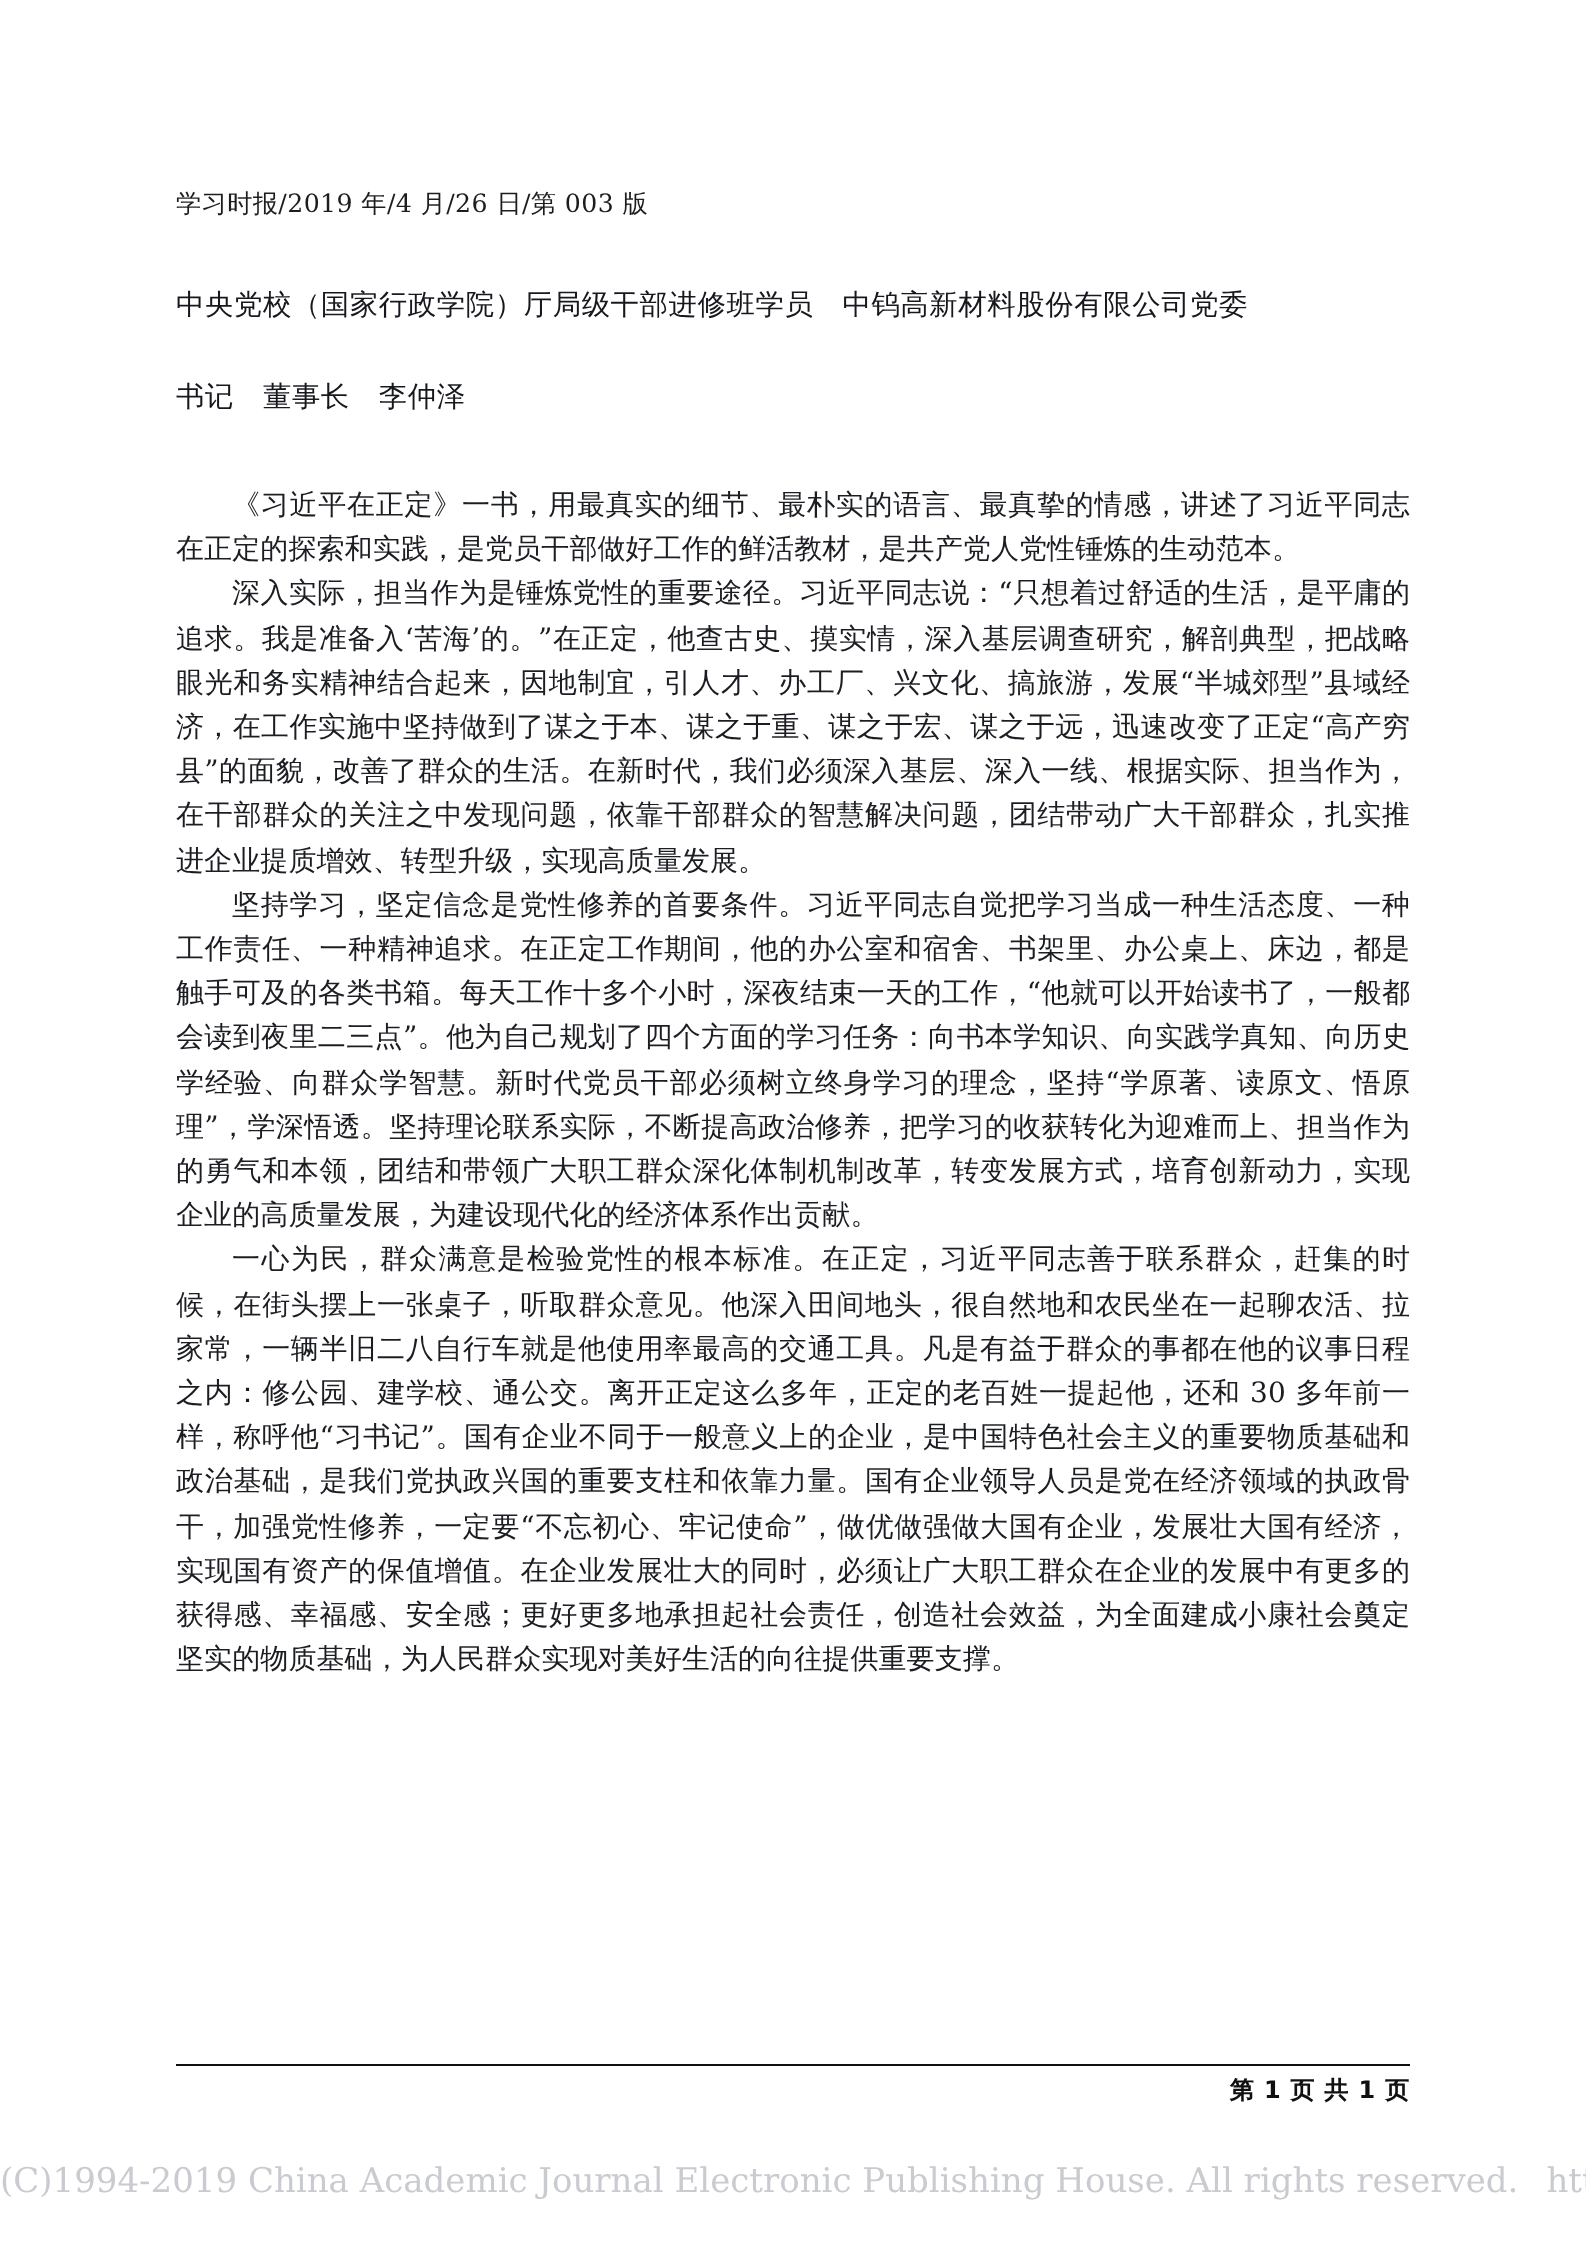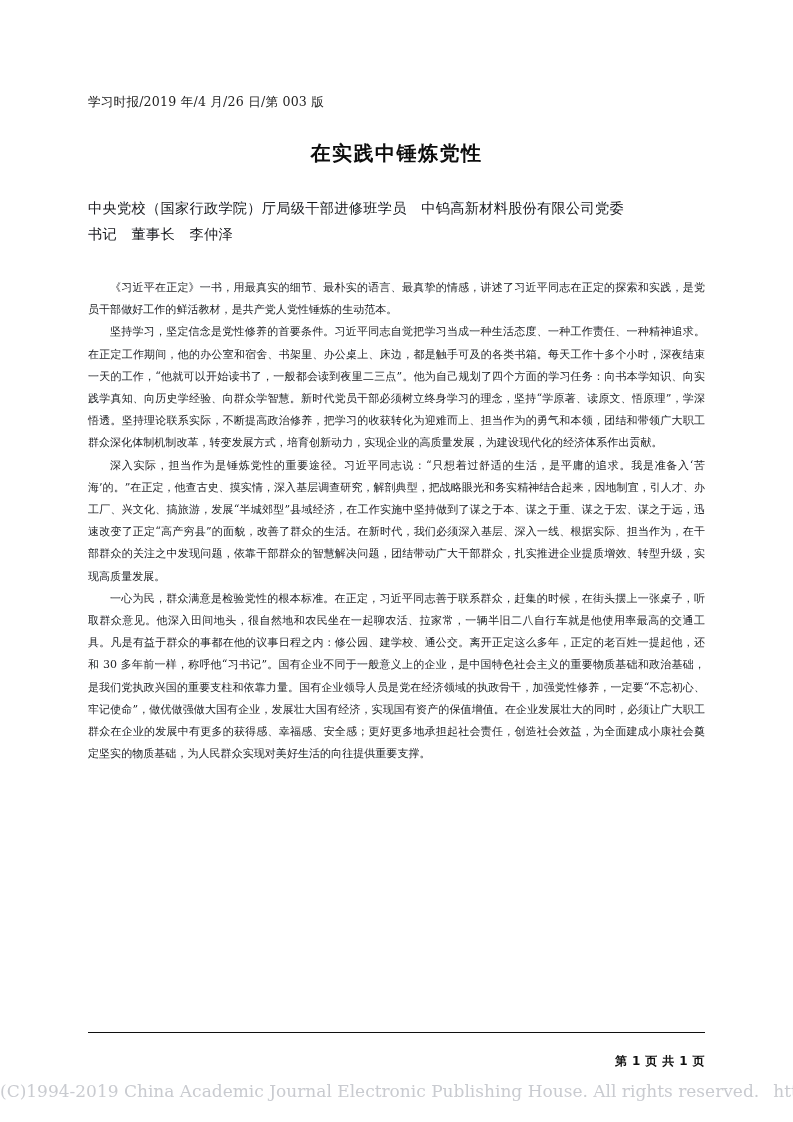--- a/index.html
+++ b/index.html
@@ -55,26 +55,26 @@
 
   
   .byline {
     margin-top: 28px;
     text-align: left;
     font-size: 14.2px;
     line-height: 26px;
     color: #16181d;
     letter-spacing: 0.3px;
   }
-  .byline-line2 { display: block; }
+  .byline-line2 { display: block; margin-top: 20px; }
 
   
   .body-text {
     margin-top: 30px;
-    font-size: 11px;
+    font-size: 14px;
     line-height: 22.2px;
     text-align: justify;
     text-justify: inter-ideograph;
     color: #1b1d22;
     letter-spacing: 0.05px;
   }
   .body-text p {
     margin: 0;
     text-indent: 2em;
   }
@@ -86,21 +86,21 @@
     top: 1032px;
     width: 617px;
   }
   .footer-rule {
     border: 0;
     border-top: 1px solid #101010;
     margin: 0;
     width: 100%;
   }
   .page-number {
-    margin-top: 20px;
+    margin-top: 4px;
     text-align: right;
     font-size: 12px;
     font-weight: bold;
     color: #101010;
     font-family: "DejaVu Sans", "Liberation Sans", sans-serif;
     letter-spacing: 0.4px;
   }
 
   
   .copyright-bar {
@@ -120,31 +120,30 @@
 <body>
 
 <div class="page">
 
   <div class="content">
 
     <div class="masthead">
       <div class="masthead-line">学习时报/2019 年/4 月/26 日/第 003 版</div>
     </div>
 
-    <h1 class="doc-title">在实践中锤炼党性</h1>
 
     <div class="byline">
       <span>中央党校（国家行政学院）厅局级干部进修班学员　中钨高新材料股份有限公司党委</span>
       <span class="byline-line2">书记　董事长　李仲泽</span>
     </div>
 
     <div class="body-text">
       <p>《习近平在正定》一书，用最真实的细节、最朴实的语言、最真挚的情感，讲述了习近平同志在正定的探索和实践，是党员干部做好工作的鲜活教材，是共产党人党性锤炼的生动范本。</p>
+      <p>深入实际，担当作为是锤炼党性的重要途径。习近平同志说：“只想着过舒适的生活，是平庸的追求。我是准备入‘苦海’的。”在正定，他查古史、摸实情，深入基层调查研究，解剖典型，把战略眼光和务实精神结合起来，因地制宜，引人才、办工厂、兴文化、搞旅游，发展“半城郊型”县域经济，在工作实施中坚持做到了谋之于本、谋之于重、谋之于宏、谋之于远，迅速改变了正定“高产穷县”的面貌，改善了群众的生活。在新时代，我们必须深入基层、深入一线、根据实际、担当作为，在干部群众的关注之中发现问题，依靠干部群众的智慧解决问题，团结带动广大干部群众，扎实推进企业提质增效、转型升级，实现高质量发展。</p>
       <p>坚持学习，坚定信念是党性修养的首要条件。习近平同志自觉把学习当成一种生活态度、一种工作责任、一种精神追求。在正定工作期间，他的办公室和宿舍、书架里、办公桌上、床边，都是触手可及的各类书箱。每天工作十多个小时，深夜结束一天的工作，“他就可以开始读书了，一般都会读到夜里二三点”。他为自己规划了四个方面的学习任务：向书本学知识、向实践学真知、向历史学经验、向群众学智慧。新时代党员干部必须树立终身学习的理念，坚持“学原著、读原文、悟原理”，学深悟透。坚持理论联系实际，不断提高政治修养，把学习的收获转化为迎难而上、担当作为的勇气和本领，团结和带领广大职工群众深化体制机制改革，转变发展方式，培育创新动力，实现企业的高质量发展，为建设现代化的经济体系作出贡献。</p>
-      <p>深入实际，担当作为是锤炼党性的重要途径。习近平同志说：“只想着过舒适的生活，是平庸的追求。我是准备入‘苦海’的。”在正定，他查古史、摸实情，深入基层调查研究，解剖典型，把战略眼光和务实精神结合起来，因地制宜，引人才、办工厂、兴文化、搞旅游，发展“半城郊型”县域经济，在工作实施中坚持做到了谋之于本、谋之于重、谋之于宏、谋之于远，迅速改变了正定“高产穷县”的面貌，改善了群众的生活。在新时代，我们必须深入基层、深入一线、根据实际、担当作为，在干部群众的关注之中发现问题，依靠干部群众的智慧解决问题，团结带动广大干部群众，扎实推进企业提质增效、转型升级，实现高质量发展。</p>
       <p>一心为民，群众满意是检验党性的根本标准。在正定，习近平同志善于联系群众，赶集的时候，在街头摆上一张桌子，听取群众意见。他深入田间地头，很自然地和农民坐在一起聊农活、拉家常，一辆半旧二八自行车就是他使用率最高的交通工具。凡是有益于群众的事都在他的议事日程之内：修公园、建学校、通公交。离开正定这么多年，正定的老百姓一提起他，还和 30 多年前一样，称呼他“习书记”。国有企业不同于一般意义上的企业，是中国特色社会主义的重要物质基础和政治基础，是我们党执政兴国的重要支柱和依靠力量。国有企业领导人员是党在经济领域的执政骨干，加强党性修养，一定要“不忘初心、牢记使命”，做优做强做大国有企业，发展壮大国有经济，实现国有资产的保值增值。在企业发展壮大的同时，必须让广大职工群众在企业的发展中有更多的获得感、幸福感、安全感；更好更多地承担起社会责任，创造社会效益，为全面建成小康社会奠定坚实的物质基础，为人民群众实现对美好生活的向往提供重要支撑。</p>
     </div>
 
   </div>
 
   <div class="footer-block">
     <hr class="footer-rule">
     <div class="page-number">第 1 页  共 1 页</div>
   </div>
 

